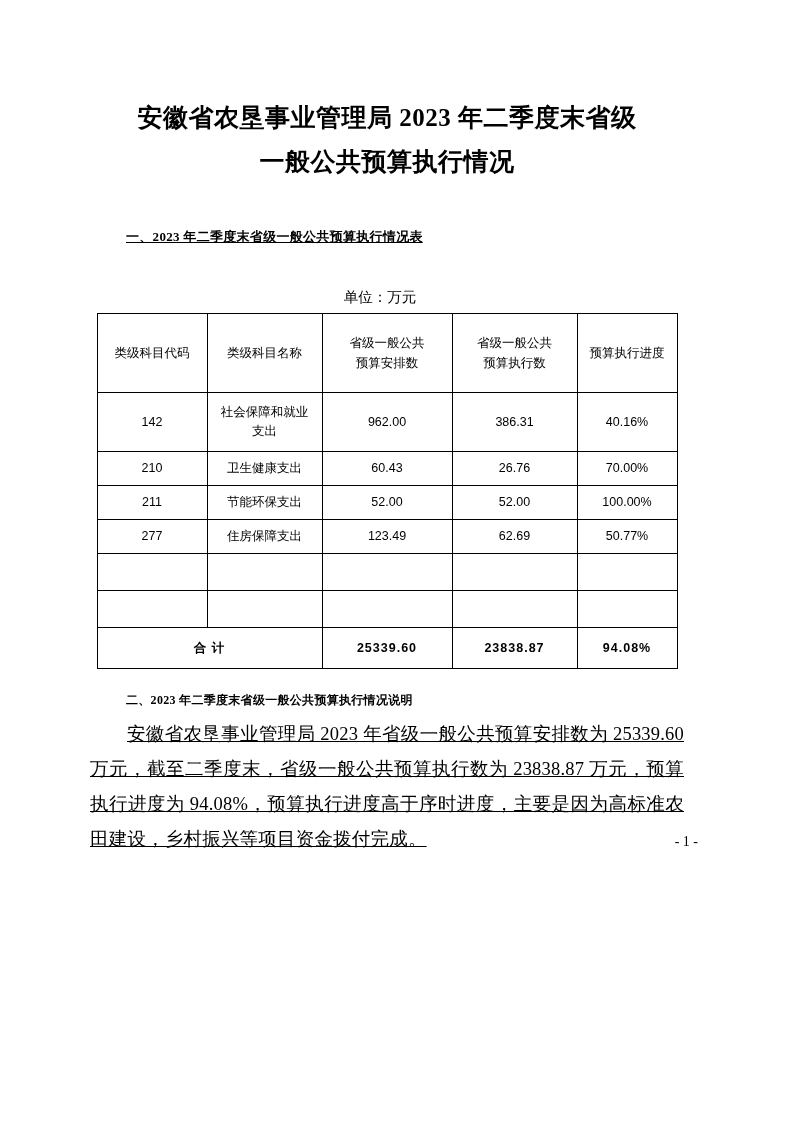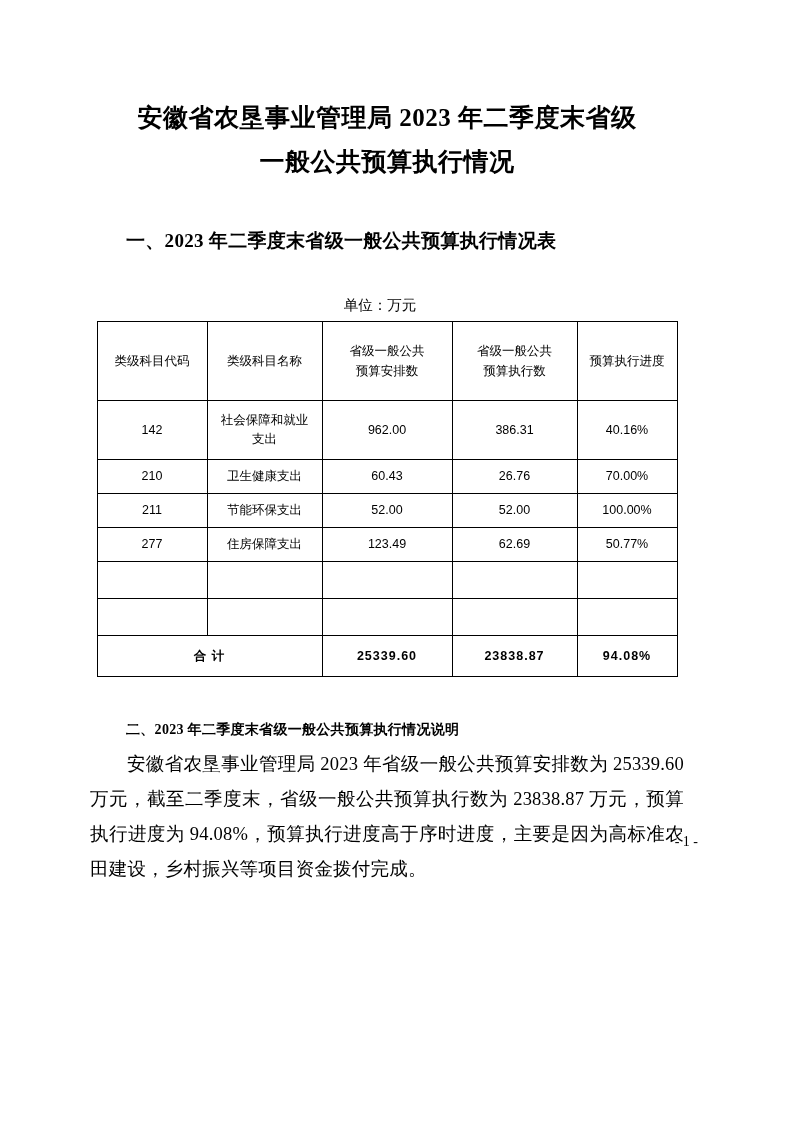--- a/index.html
+++ b/index.html
@@ -28,25 +28,26 @@
     font-weight: bold;
     line-height: 44px;
     letter-spacing: 0.5px;
     margin-top: 18px;
     margin-bottom: 0;
   }
   .doc-title .line {
     display: block;
   }
   .section-heading {
-    font-size: 19px;
+    font-size: 13px;
     font-weight: bold;
     margin-top: 44px;
     margin-left: 36px;
     letter-spacing: 0.3px;
+    text-decoration: underline;
   }
   .unit-line {
     text-align: center;
     font-size: 14.5px;
     margin-top: 42px;
     margin-right: 14px;
     margin-bottom: 6px;
     font-family: "Liberation Sans", "DejaVu Sans", sans-serif;
   }
   table.budget {
@@ -83,33 +84,34 @@
     font-weight: bold;
     letter-spacing: 1px;
   }
   .col-1 { width: 110px; }
   .col-2 { width: 115px; }
   .col-3 { width: 130px; }
   .col-4 { width: 125px; }
   .col-5 { width: 100px; }
   .hdr-sub { display: block; }
   .section-heading-2 {
-    font-size: 14px;
-    font-weight: bold;
-    margin-top: 44px;
+    font-size: 12px;
+    font-weight: bold;
+    margin-top: 23px;
     margin-left: 36px;
     letter-spacing: 0.3px;
   }
   .body-para {
     font-size: 18.5px;
     line-height: 35px;
     text-indent: 37px;
     margin-top: 8px;
     text-align: justify;
     letter-spacing: 0.2px;
+    text-decoration: underline;
   }
   .page-number {
     position: absolute;
     bottom: 56px;
     right: 96px;
     font-size: 14px;
     font-family: "Liberation Serif", "DejaVu Serif", serif;
   }
 </style>
 </head>

